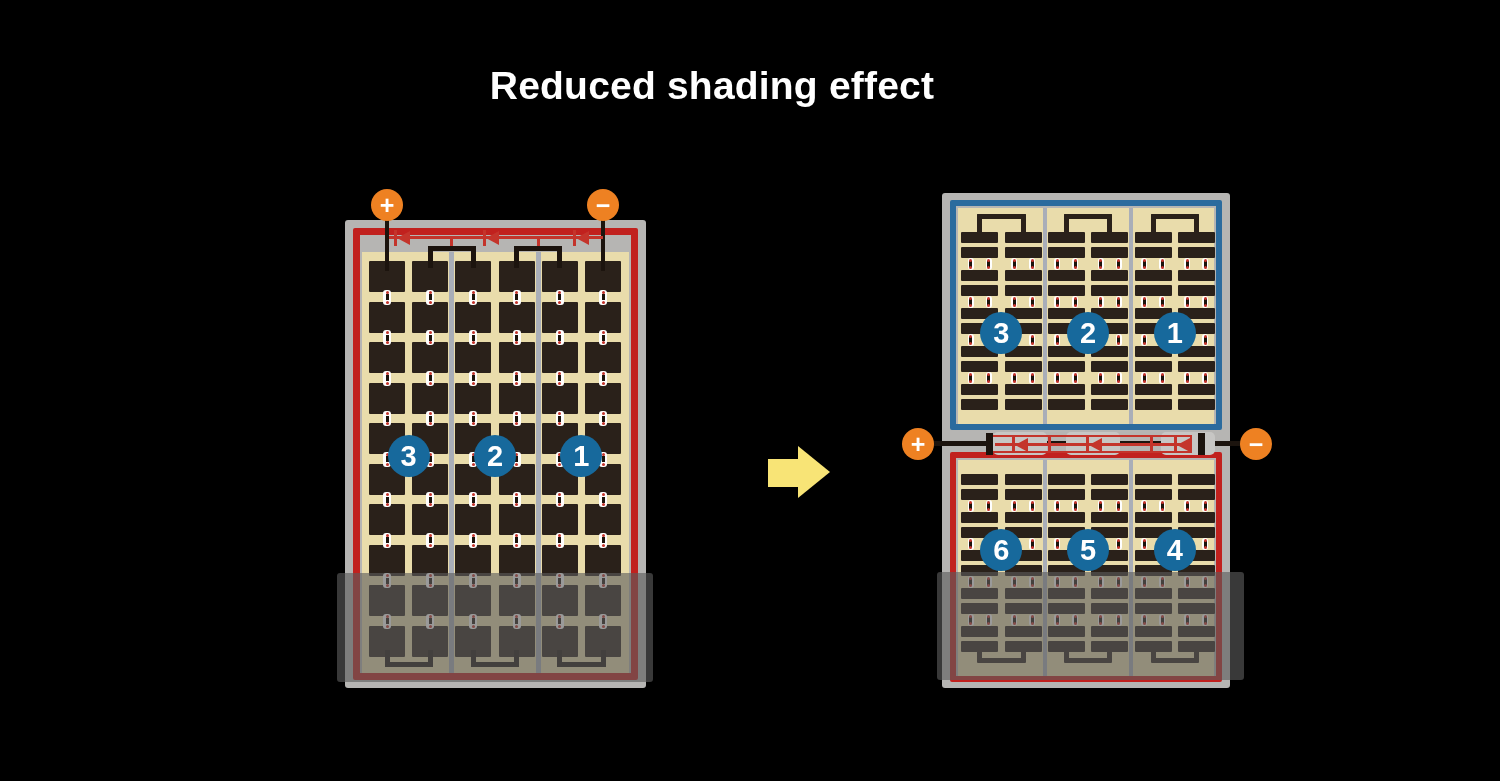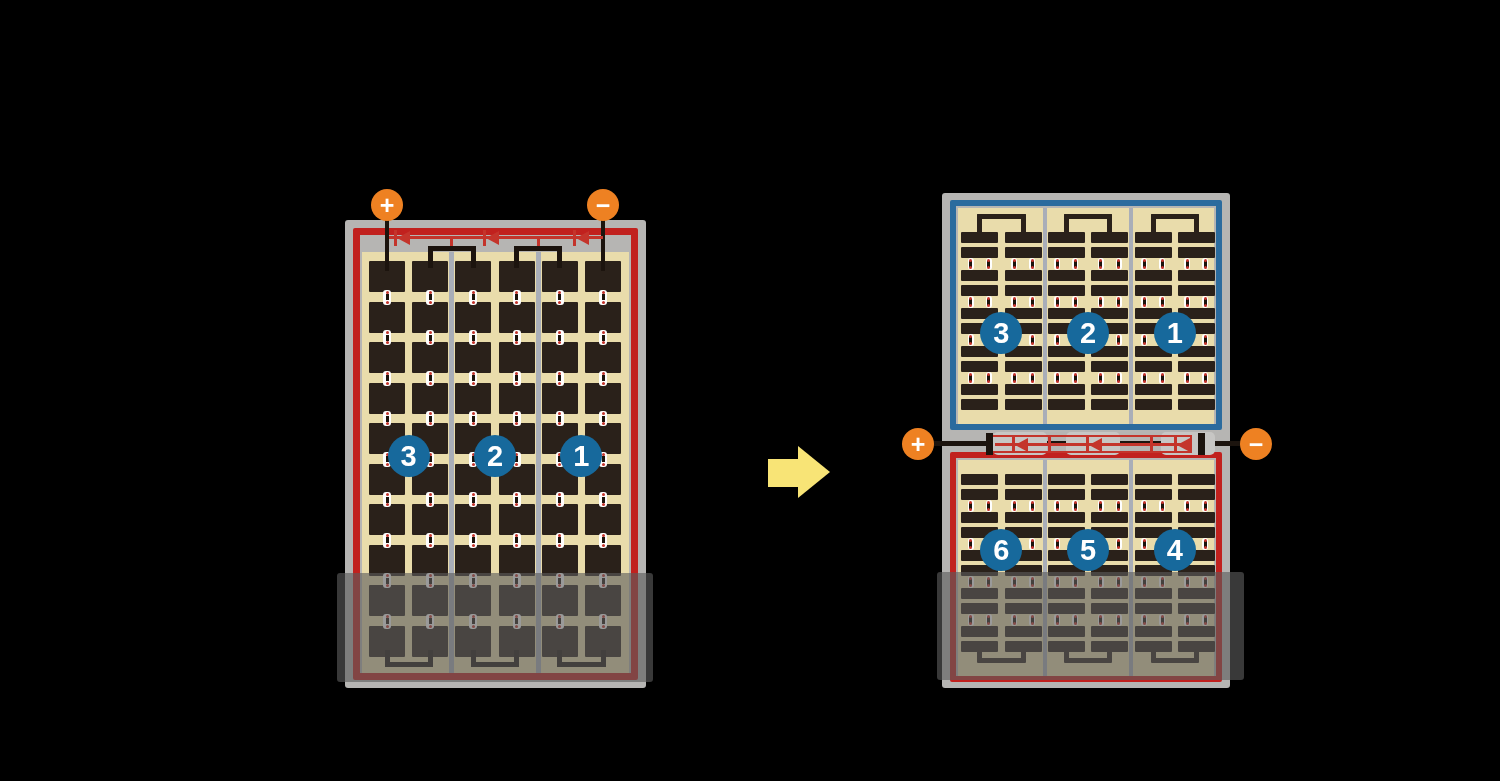--- a/index.html
+++ b/index.html
@@ -33,20 +33,21 @@
   .jbox{position:absolute;background:var(--jbox,#c7c6c4);border-radius:5px;}
   .redrect{position:absolute;border:2px solid var(--diode,#c4342b);}
   .arrow-shaft{position:absolute;left:768px;top:459px;width:30px;height:28px;background:var(--yellow,#f8e476);}
   .arrow-head{position:absolute;left:798px;top:446px;width:0;height:0;border-top:26px solid transparent;
        border-bottom:26px solid transparent;border-left:32px solid var(--yellow,#f8e476);}
 </style>
 </head>
 <body>
 
 <div class="stage">
+  <h1 class="title">Reduced shading effect</h1>
 
   <div id="left-module" class="module" style="left: 345px; top: 188px; width: 301px; height: 500px;">
       <div class="frame" style="position: absolute; left: 0px; top: 32px; width: 301px; height: 468px;"></div>
       <div class="tan" style="position: absolute; left: 17px; top: 64px; width: 267px; height: 422px;">
         <div class="divider" style="position: absolute; left: 87px; top: 0px; width: 5px; height: 422px;"></div>
         <div class="divider" style="position: absolute; left: 174px; top: 0px; width: 5px; height: 422px;"></div>
         <div class="cell" style="position: absolute; left: 7px; top: 9px; width: 36px; height: 31px;"></div>
         <div class="cell" style="position: absolute; left: 7px; top: 49.5px; width: 36px; height: 31px;"></div>
         <div class="cell" style="position: absolute; left: 7px; top: 90px; width: 36px; height: 31px;"></div>
         <div class="cell" style="position: absolute; left: 7px; top: 130.5px; width: 36px; height: 31px;"></div>

